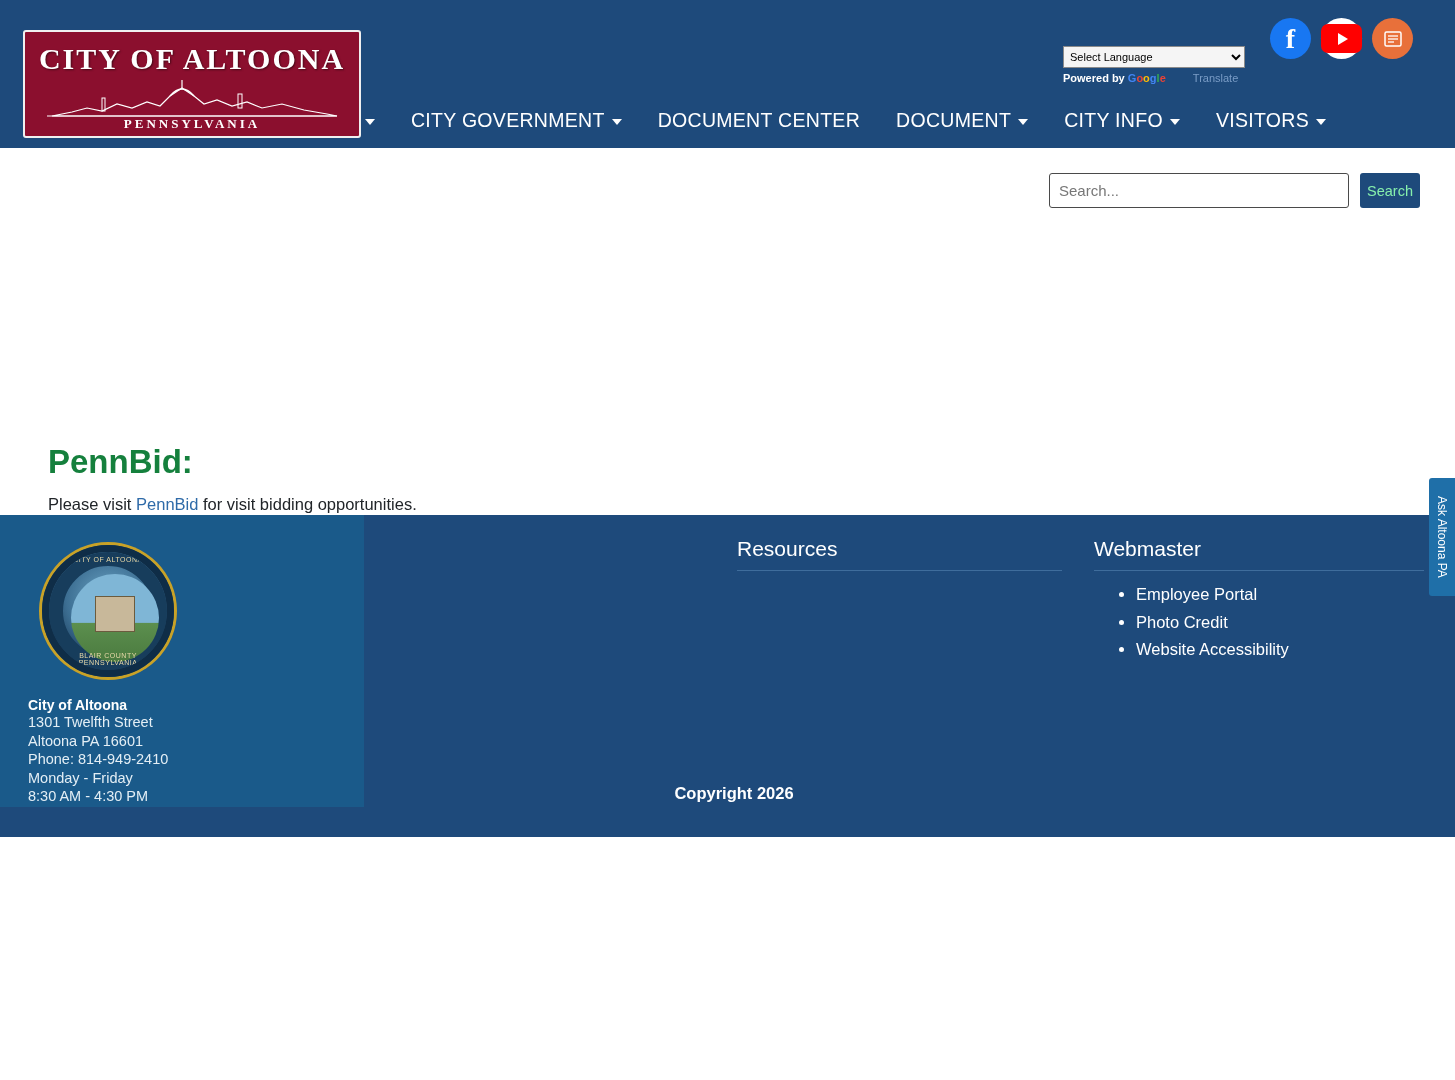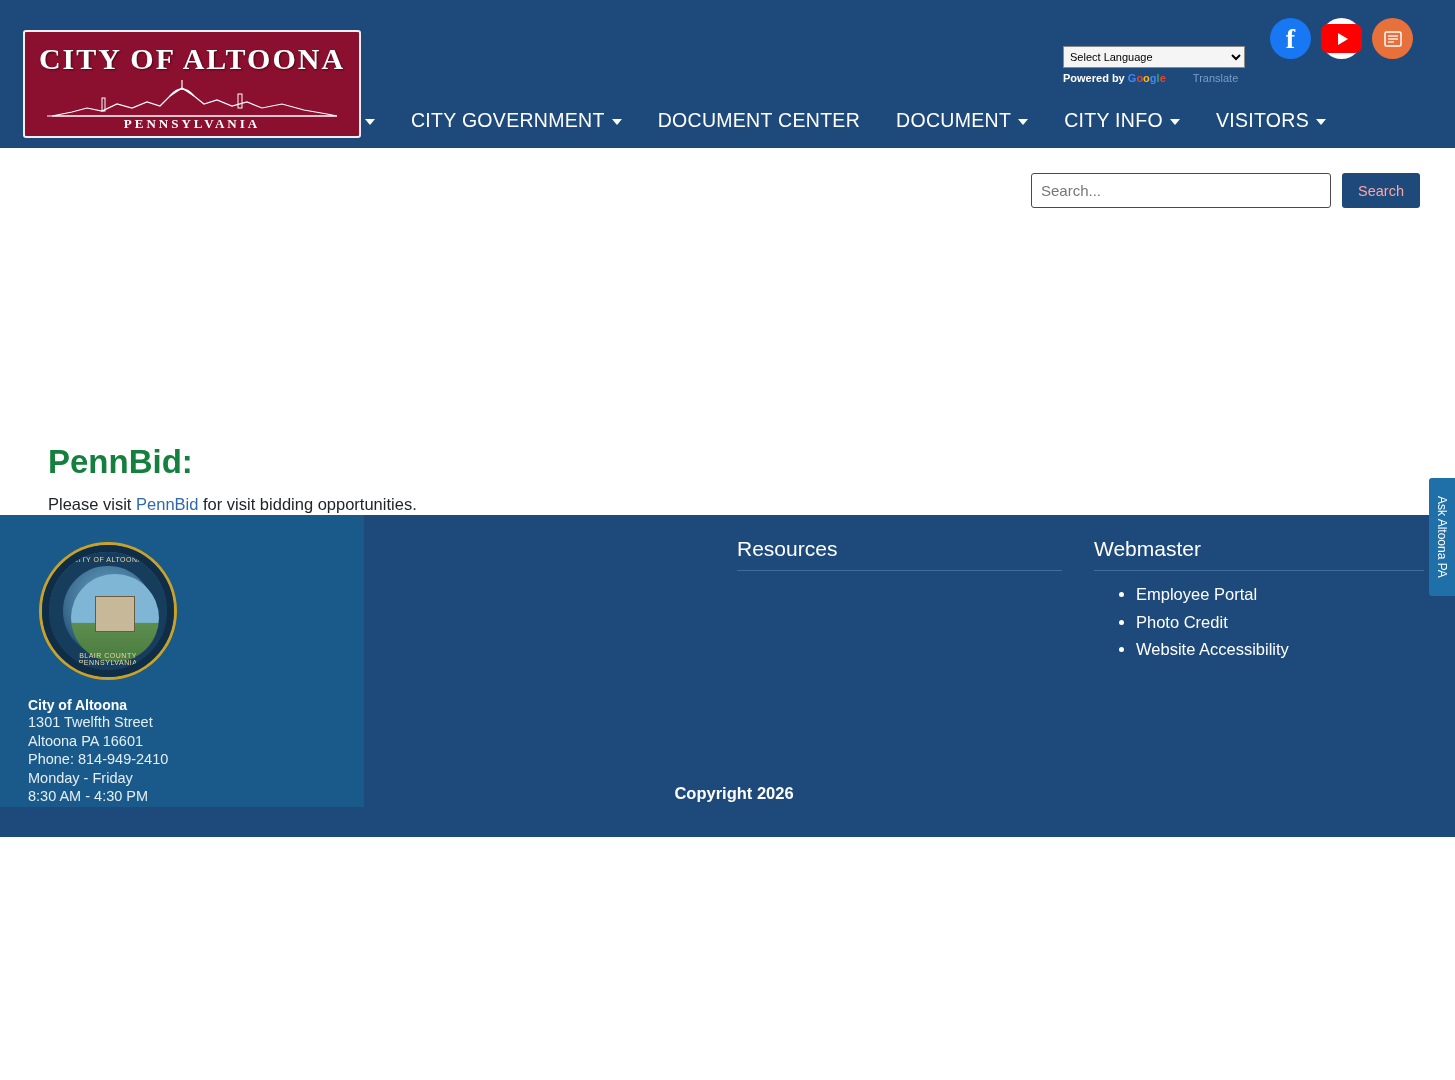--- a/index.html
+++ b/index.html
@@ -173,23 +173,23 @@
     border: 1px solid #4a4a4a;
     border-radius: 3px;
     padding: 0 9px;
     font-size: 15px;
     font-family: "Liberation Sans", sans-serif;
     color: #333;
     background: #fff;
   }
   .search-input::placeholder { color: #777; }
   .search-btn {
-    width: 78px; height: 35px;
+    width: 60px; height: 35px;
     background: #1e4a7b;
-    color: #fca5a5;
+    color: #86efac;
     border: none;
     border-radius: 3px;
     font-size: 14.5px;
     font-family: "Liberation Sans", sans-serif;
     cursor: pointer;
   }
   .page-title {
     position: absolute;
     left: 33px; top: 196px;
     font-size: 35px;

